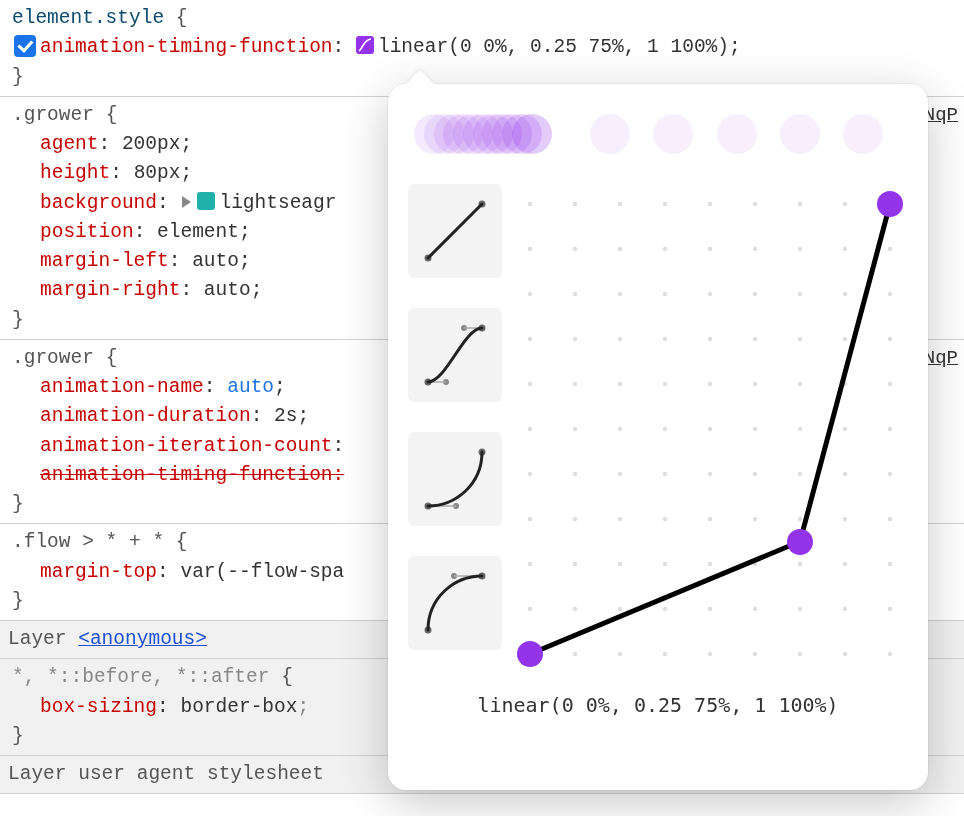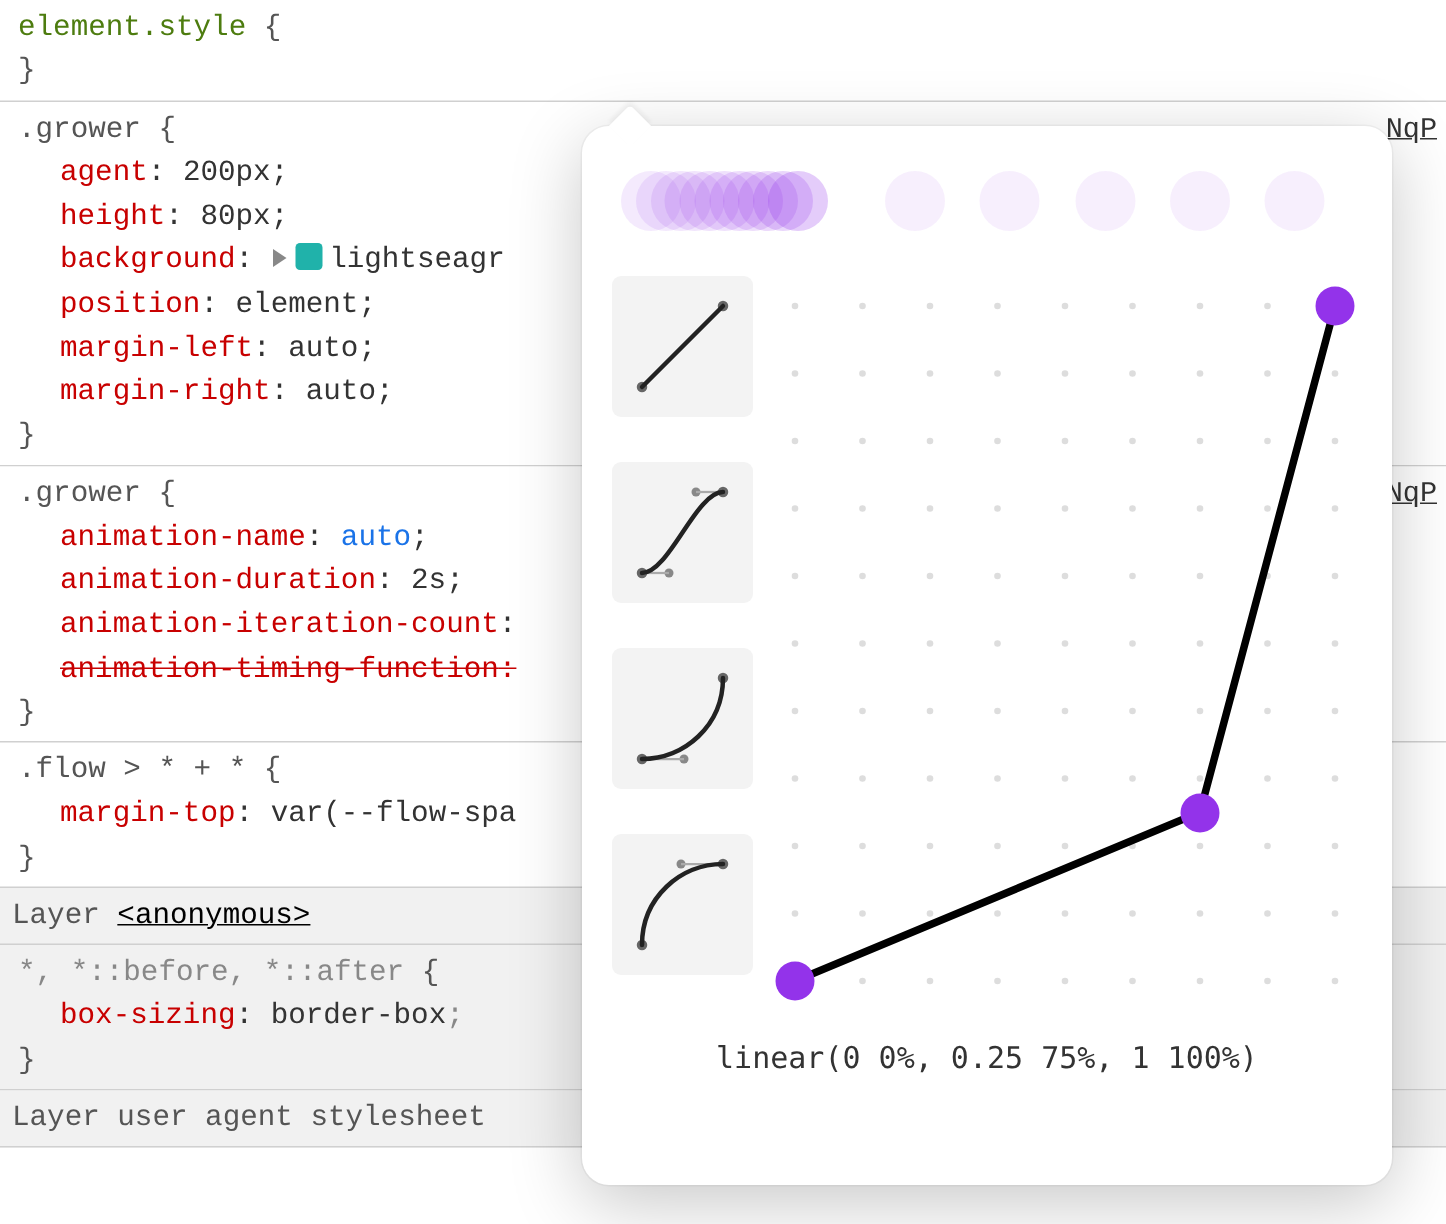--- a/index.html
+++ b/index.html
@@ -17,21 +17,21 @@
   }
 
   
   .rule {
     padding: 4px 6px 4px 12px;
     border-bottom: 1px solid #d0d0d0;
     background: #fff;
   }
   .rule-dim { background: #f1f1f1; color: #888; }
   .selector { color: #555; }
-  .selector .sel-primary { color: #4d7c0f; }
+  .selector .sel-primary { color: #0c4a6e; }
   .brace { color: #555; }
   .decl { padding-left: 28px; position: relative; white-space: nowrap; }
   .prop { color: #c80000; }
   .colon { color: #333; }
   .val-keyword { color: #333; }
   .val-ident { color: #1a73e8; }
   .strikethrough { text-decoration: line-through; text-decoration-thickness: 1.2px; color: #c80000; }
 
   .cb-enable {
     position: absolute;
@@ -64,21 +64,21 @@
     border-top:6px solid transparent; border-bottom:6px solid transparent;
     border-left:9px solid #888; margin:0 6px 0 2px; vertical-align: 0;
   }
 
   .layer-label {
     padding: 4px 8px;
     background: #f1f1f1;
     color: #555;
     border-bottom: 1px solid #d0d0d0;
   }
-  .layer-label a { color: #000000; text-decoration: underline; }
+  .layer-label a { color: #1d4ed8; text-decoration: underline; }
 
   .src-link {
     position: absolute;
     right: 6px;
     font-size: 19px;
     text-decoration: underline;
     color: #333;
   }
 
   
@@ -139,20 +139,29 @@
     margin-top: 16px;
   }
 </style>
 </head>
 <body>
 
 <div>
 
   <div class="rule">
     <div class="selector"><span class="sel-primary">element.style</span> <span class="brace">{</span></div>
+    <div class="decl">
+      <span class="cb-enable"></span>
+      <span class="prop">animation-timing-function</span><span class="colon">:</span>
+      <span class="swatch-purple">
+        <svg width="14" height="14" viewBox="0 0 14 14">
+            <path d="M1 13 C4 12 5 2 13 1" stroke="#fff" stroke-width="1.6" fill="none"></path>
+          </svg>
+      </span><span class="val-keyword">linear(0 0%, 0.25 75%, 1 100%)</span>;
+    </div>
     <div class="brace">}</div>
   </div>
 
   <div class="rule" style="position:relative">
     <span class="src-link" style="top:4px">NqP</span>
     <div class="selector"><span>.grower</span> <span class="brace">{</span></div>
     <div class="decl"><span class="prop">agent</span><span class="colon">:</span> <span class="val-keyword">200px</span>;</div>
     <div class="decl"><span class="prop">height</span><span class="colon">:</span> <span class="val-keyword">80px</span>;</div>
     <div class="decl"><span class="prop">background</span><span class="colon">:</span> <span class="tri-expand"></span><span class="swatch-teal"></span><span class="val-keyword">lightseagr</span></div>
     <div class="decl"><span class="prop">position</span><span class="colon">:</span> <span class="val-keyword">element</span>;</div>

